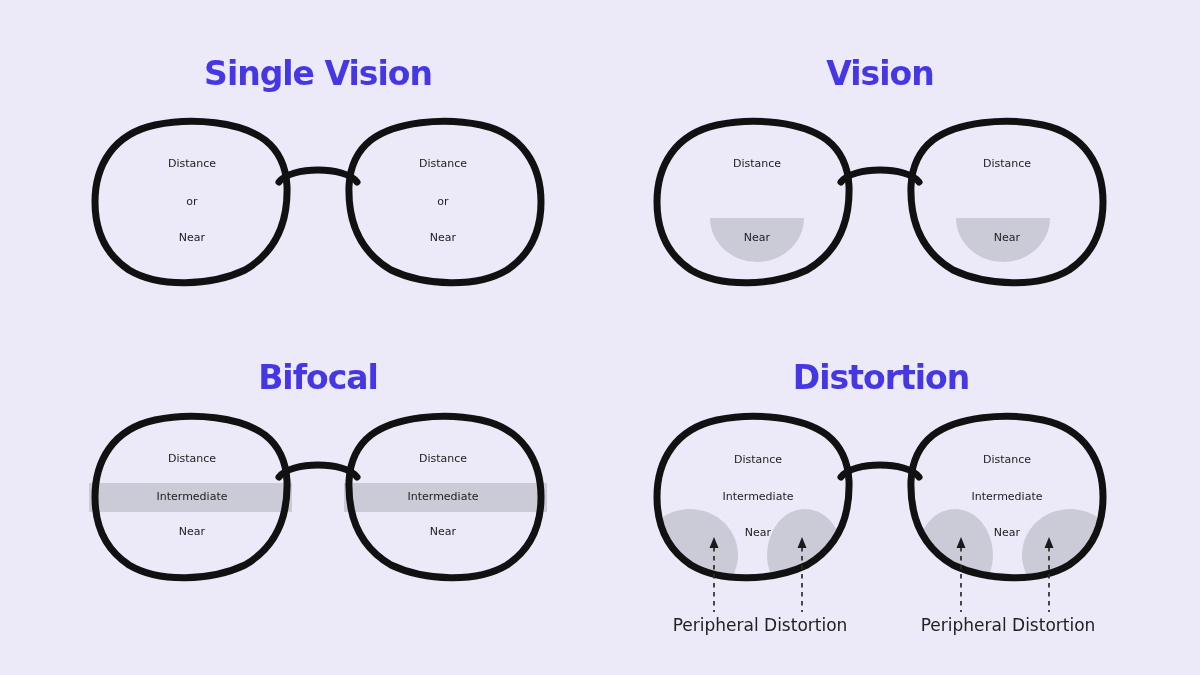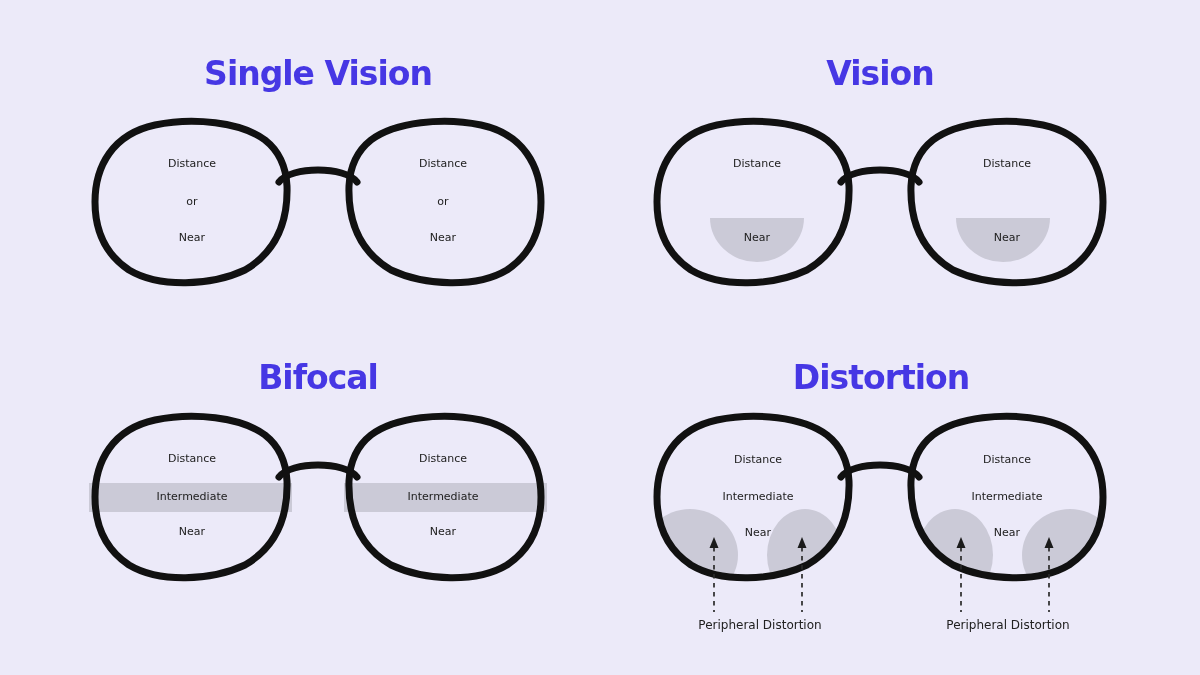--- a/index.html
+++ b/index.html
@@ -24,21 +24,21 @@
     position:absolute;
     transform:translateX(-50%);
     font-size:11px;
     line-height:22px;
     color:var(--label,#212121);
     white-space:nowrap;
   }
   .annotation{
     position:absolute;
     transform:translateX(-50%);
-    font-size:12px;
+    font-size:17px;
     line-height:22px;
     color:var(--label,#212121);
     white-space:nowrap;
   }
   svg.pair{position:absolute;}
   .lensfill{fill:var(--background,#ECEAF9);}
   .zone{fill:var(--zone,#CBCAD7);}
   .frame{fill:none;stroke:var(--frame,#111111);stroke-width:7;stroke-linecap:round;stroke-linejoin:round;}
   .dash{stroke:#2b2b2b;stroke-width:1.7;stroke-dasharray:4.5 4.5;fill:none;}
   .ahead{fill:#1b1b1b;stroke:none;}

